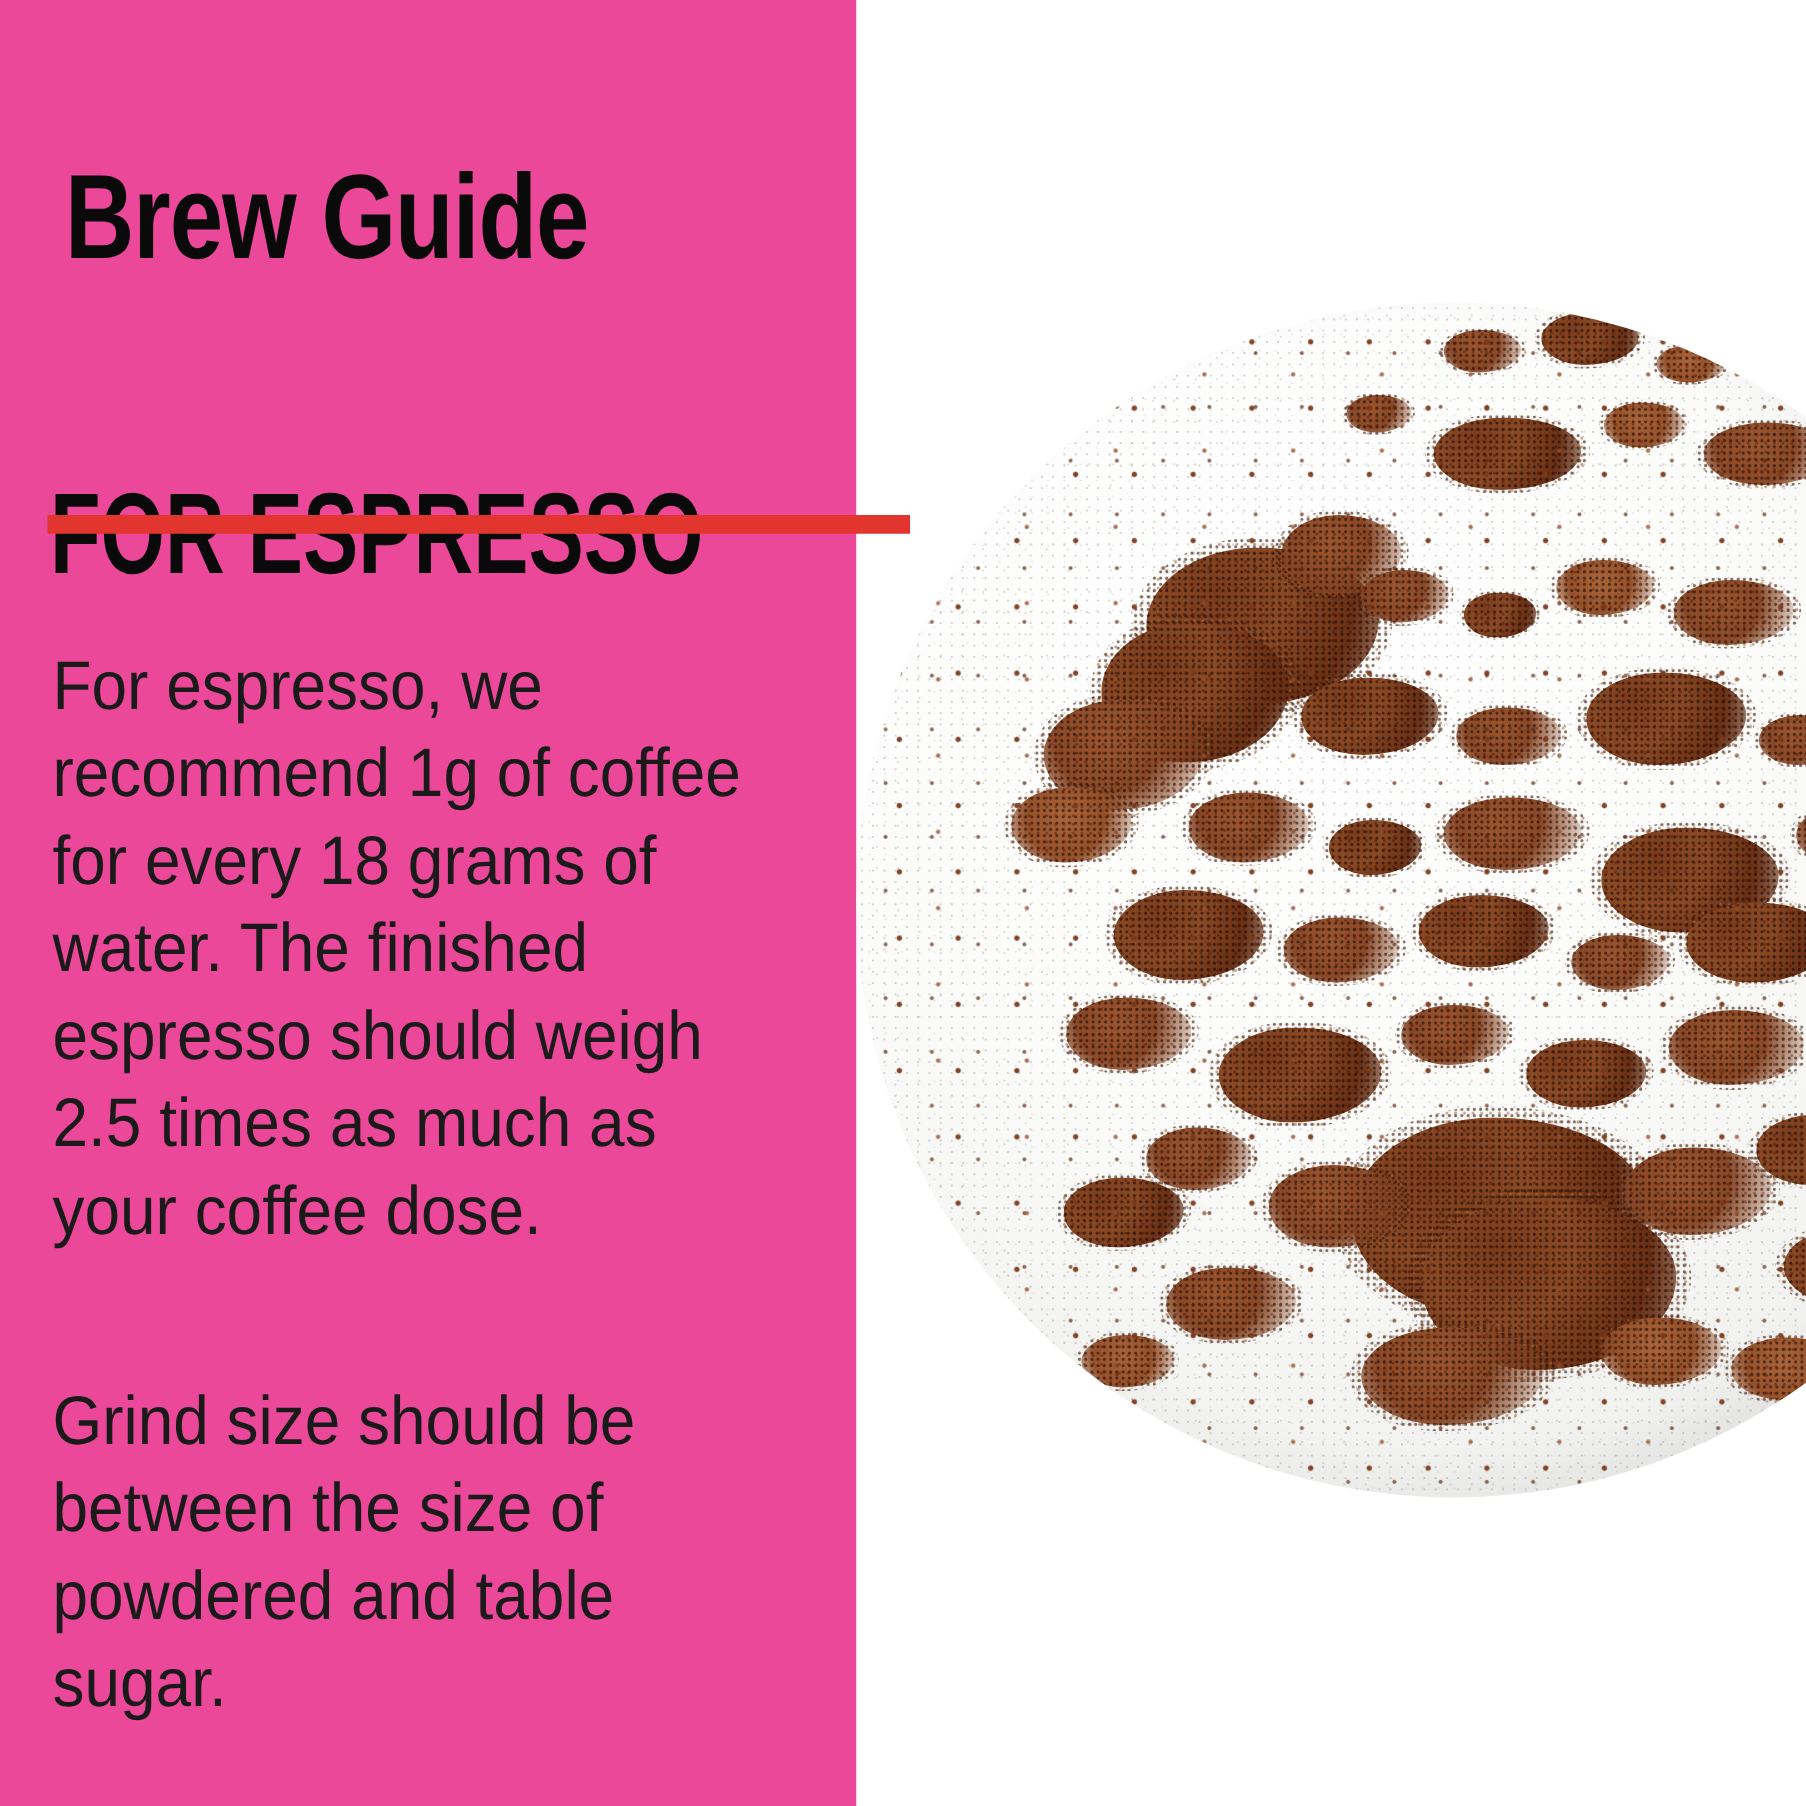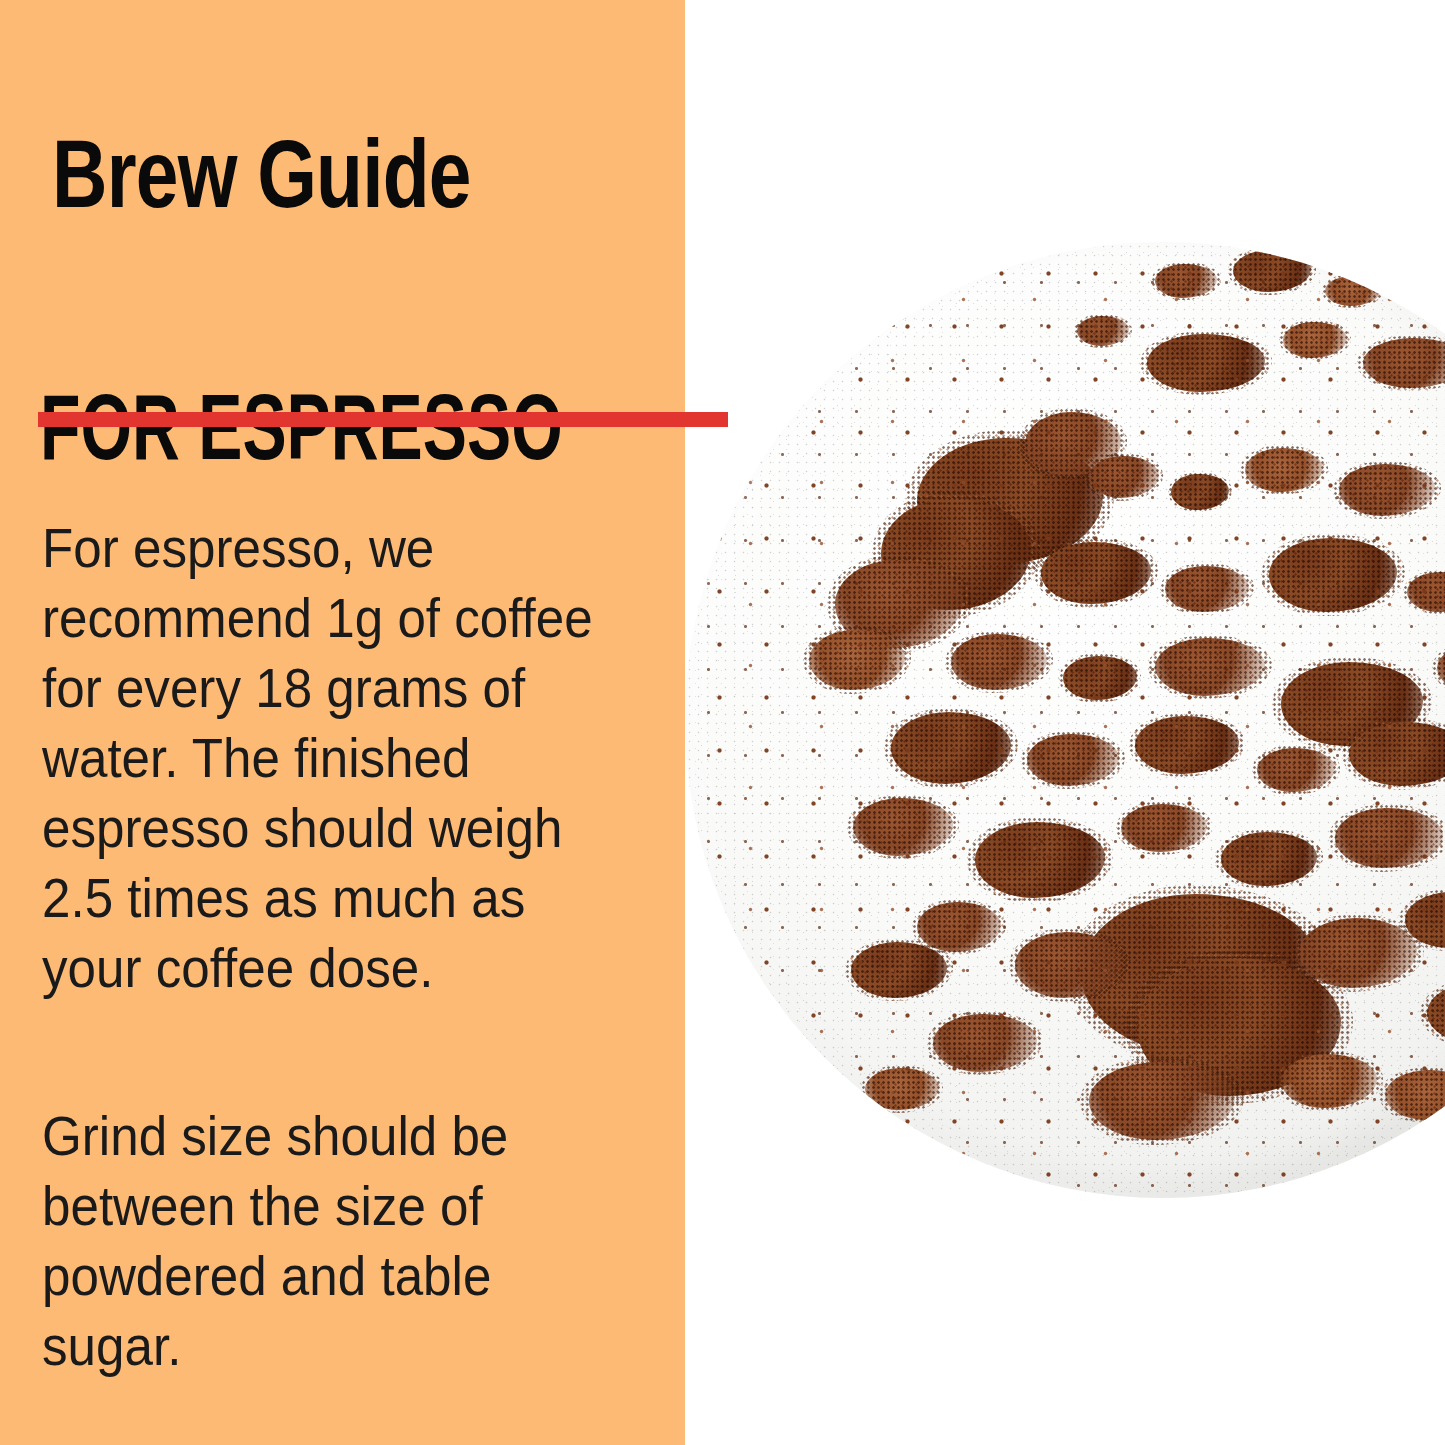--- a/index.html
+++ b/index.html
@@ -5,21 +5,21 @@
 <style>
   html, body {
     margin: 0;
     padding: 0;
     background: #ffffff;
   }
   #page {
     position: relative;
     width: 1445px;
     height: 1445px;
-    background: #fdba74;
+    background: #ec4899;
     overflow: hidden;
     font-family: "Liberation Sans", sans-serif;
   }
 
   
   #photo-panel {
     position: absolute;
     top: 0;
     right: 0;
     width: 760px;

